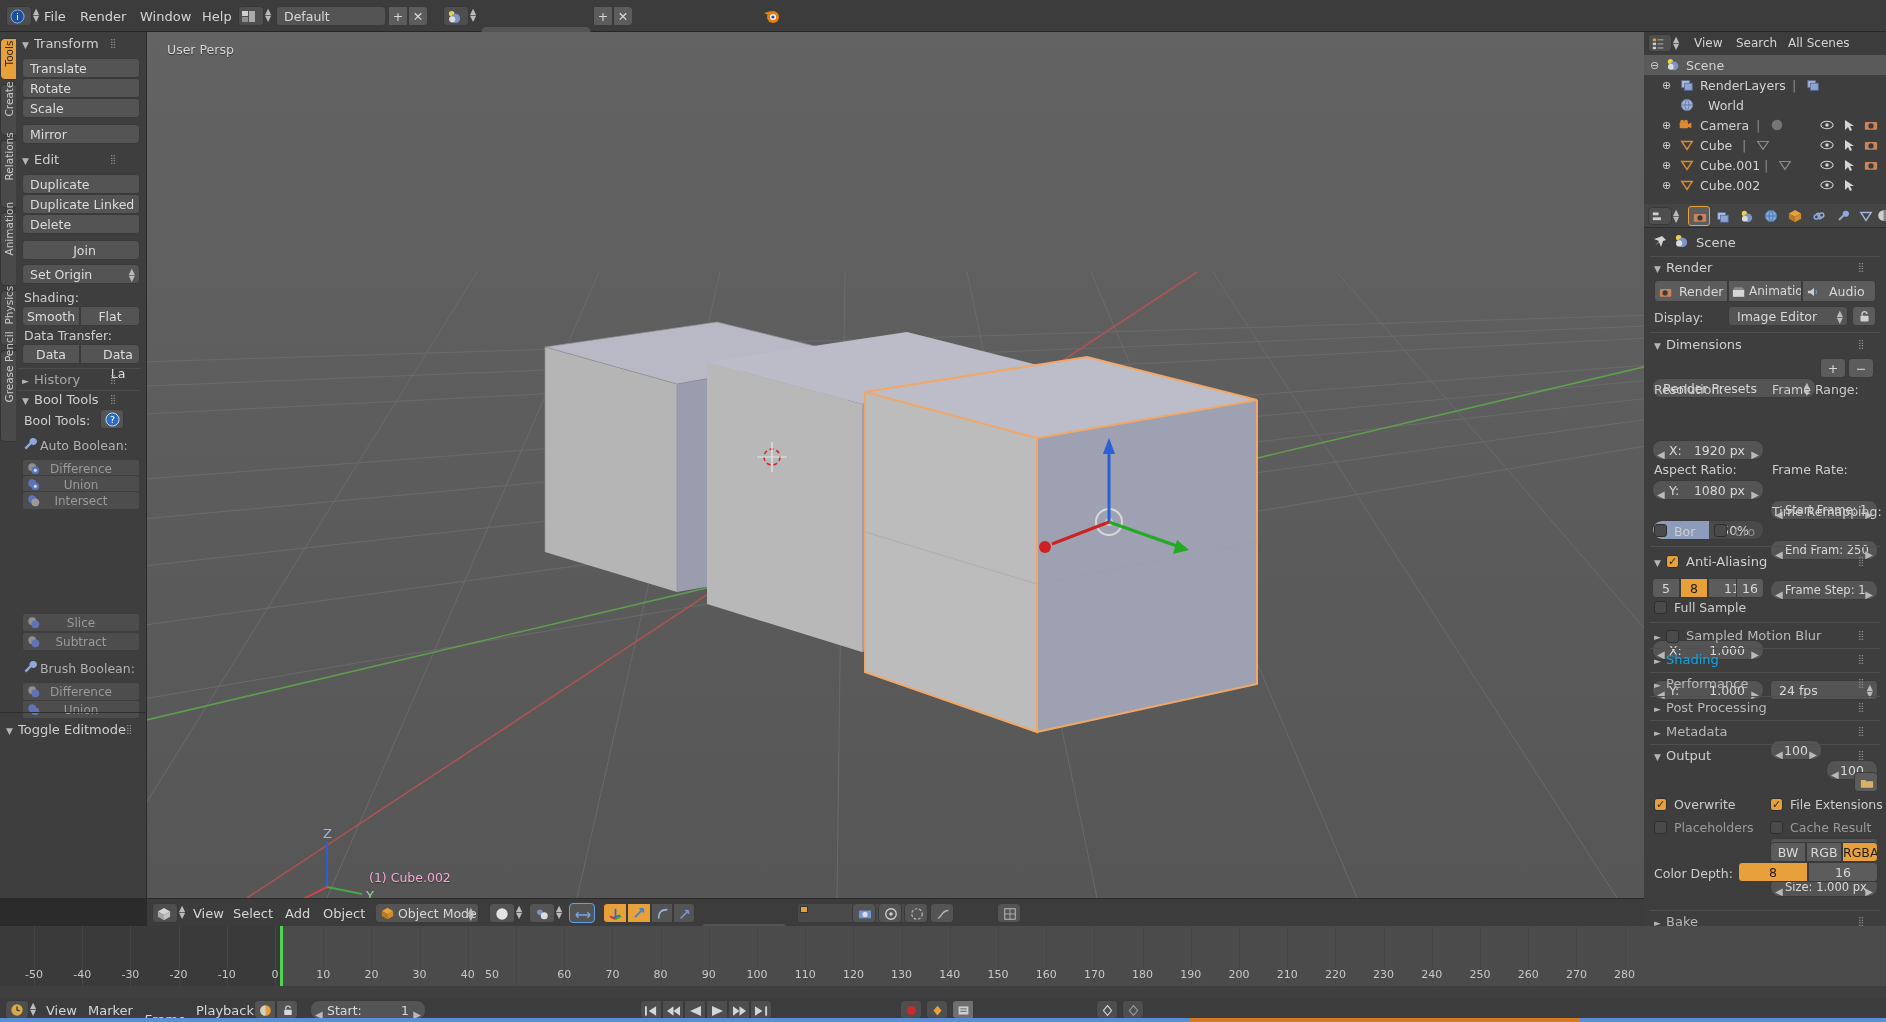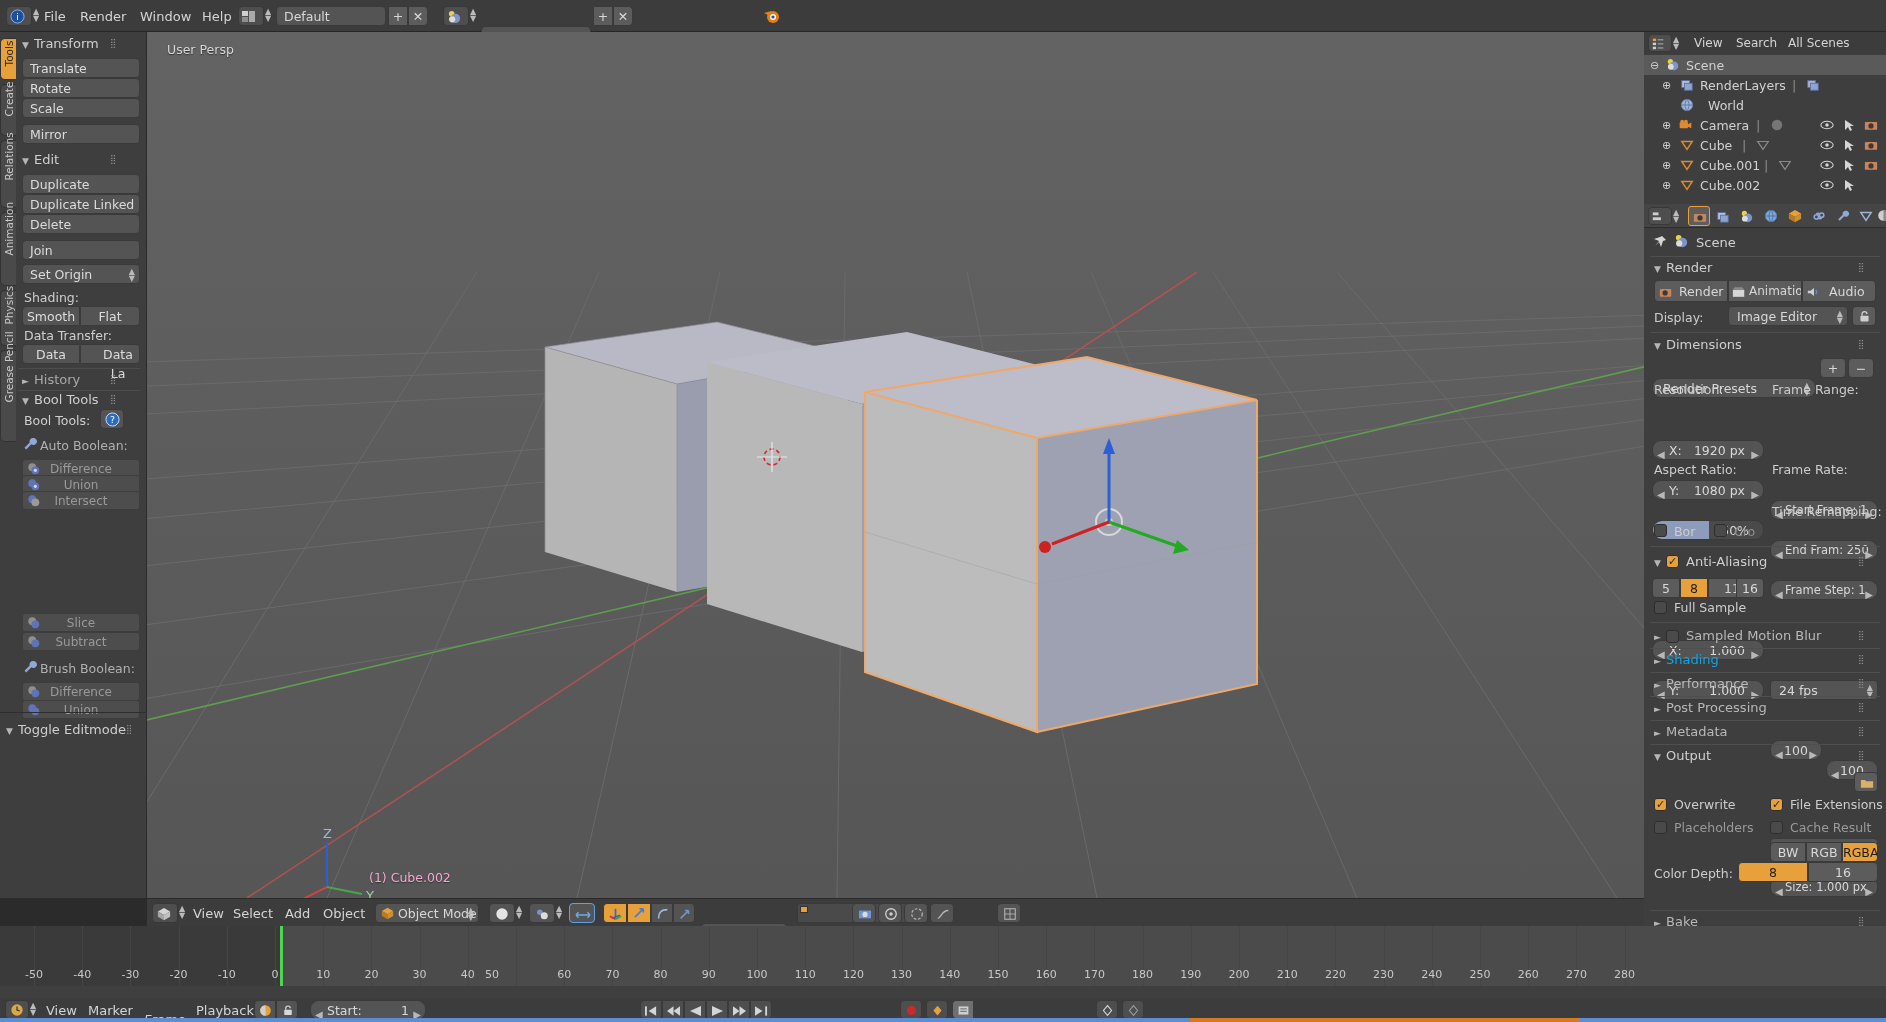--- a/index.html
+++ b/index.html
@@ -172,21 +172,21 @@
   <div class="tsbtn" style="top:66px;">Scale</div>
   <div class="tsbtn" style="top:92px;">Mirror</div>
 
   <span class="tri abs" style="left:22px;top:124px;">▼</span>
   <div class="panelhdr" style="left:34px;top:120px;">Edit</div>
   <span class="dots abs" style="left:110px;top:122px;">⣿</span>
 
   <div class="tsbtn" style="top:142px;">Duplicate</div>
   <div class="tsbtn" style="top:162px;">Duplicate Linked</div>
   <div class="tsbtn" style="top:182px;">Delete</div>
-  <div class="tsbtn" style="top:208px;">Join</div>
+  <div class="tsbtn" style="top:208px;text-align:center;">Join</div>
   <div class="tsbtn" style="top:232px;">
     <span>Set Origin</span>
     <span class="spin" style="position:absolute;right:4px;top:3px;">▲<br>▼</span>
   </div>
 
   <div class="tslabel" style="top:258px;">Shading:</div>
   <div class="tsbtn" style="top:274px;width:58px;border-radius:4px 0 0 4px;padding-left:0;text-align:center;">Smooth</div>
   <div class="tsbtn" style="top:274px;left:80px;width:60px;border-radius:0 4px 4px 0;padding-left:0;text-align:center;">Flat</div>
 
   <div class="tslabel" style="top:296px;">Data Transfer:</div>

